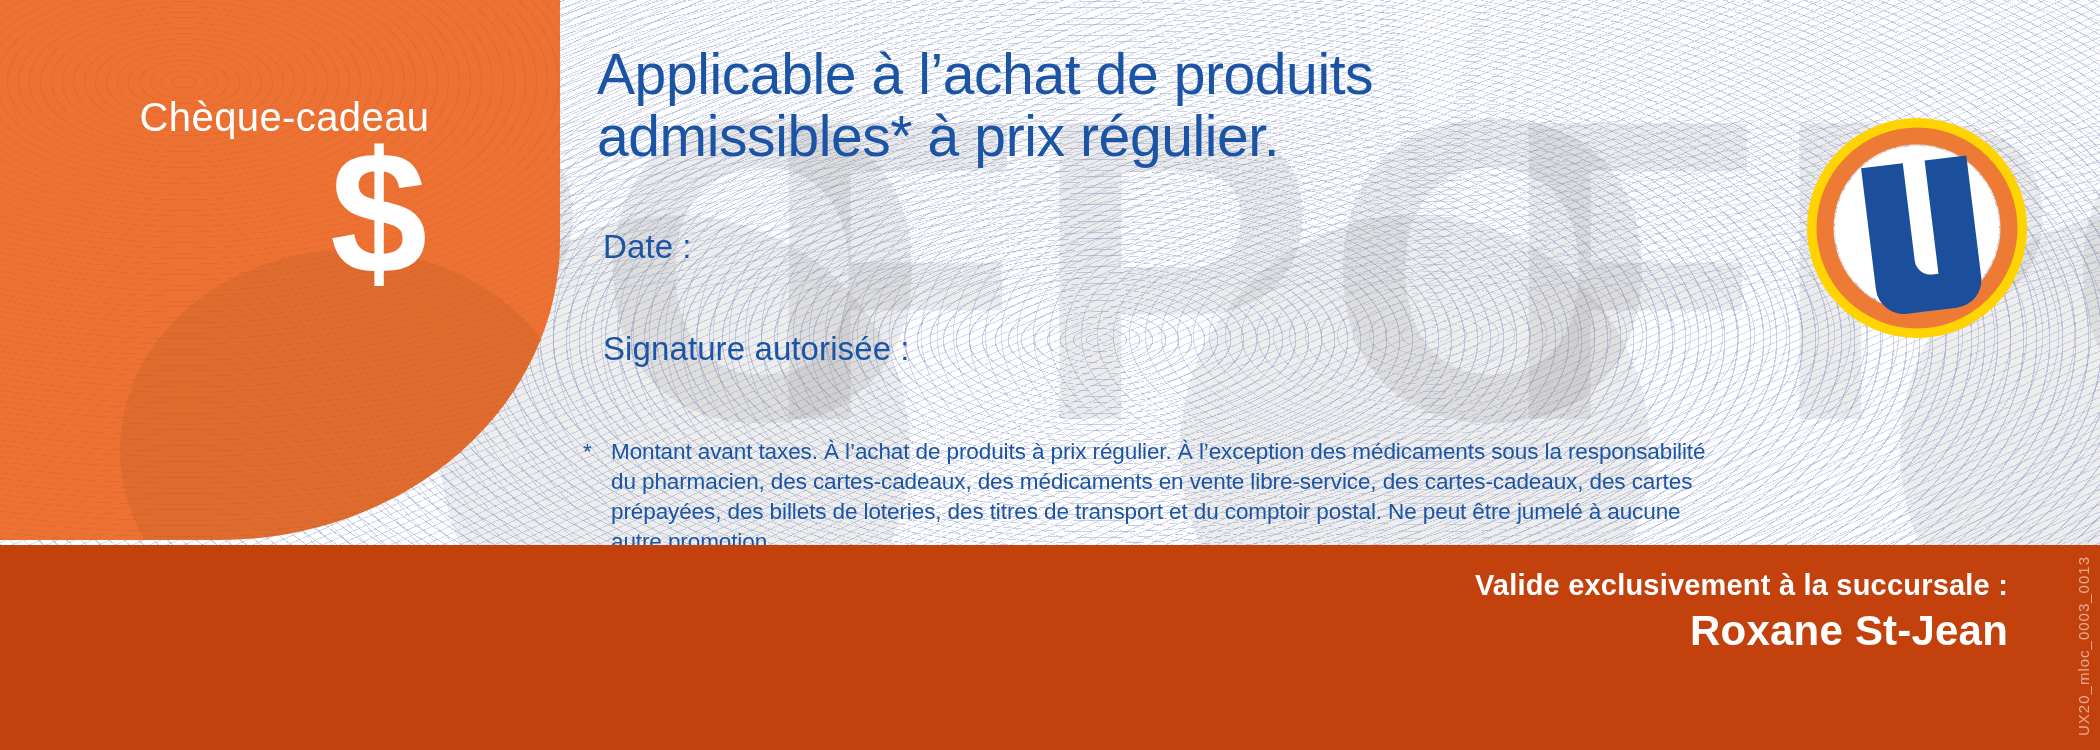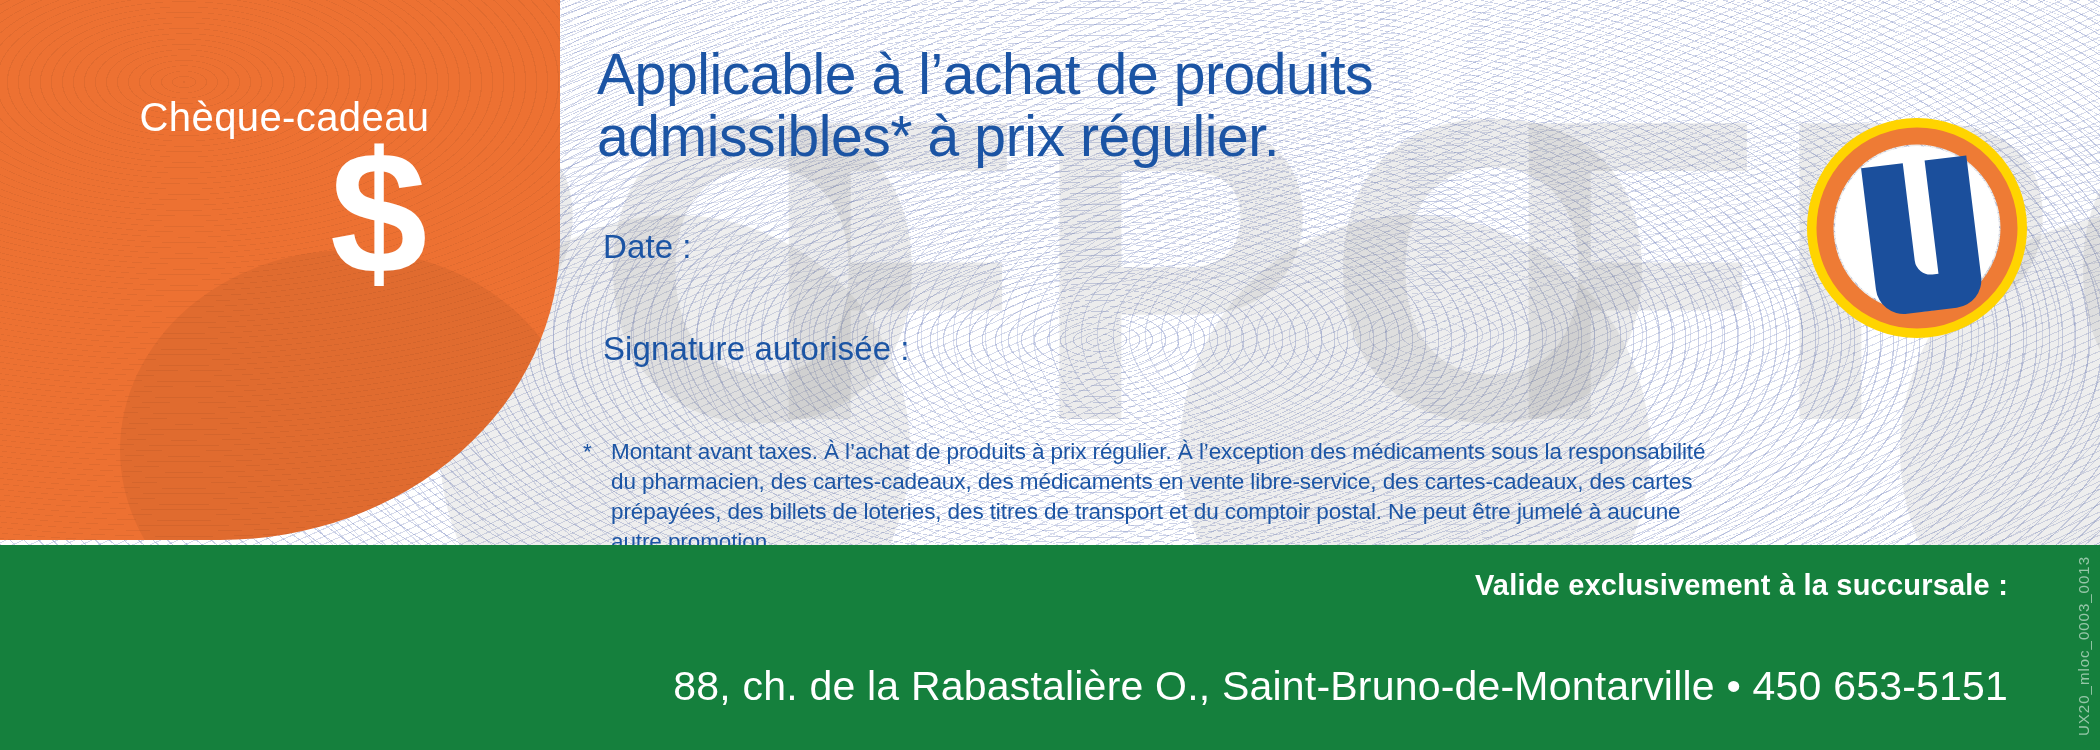--- a/index.html
+++ b/index.html
@@ -137,21 +137,21 @@
     position:absolute;left:0;top:0;
   }
   .disclaimer .body{
     display:block;margin-left:28px;
   }
 
   
   .footer{
     position:absolute;left:0;bottom:0;
     width:2100px;height:205px;
-    background:#15803d;
+    background:#c2410c;
     overflow:hidden;
   }
   .footer .f1{
     position:absolute;right:92px;top:24px;
     color:#ffffff;font-size:29px;font-weight:700;letter-spacing:0.2px;
   }
   .footer .f2{
     position:absolute;right:92px;top:62px;
     color:#ffffff;font-size:42px;font-weight:700;letter-spacing:0.2px;
   }
@@ -221,17 +221,17 @@
       <circle cx="110" cy="110" r="92" fill="none" stroke="#EE7B35" stroke-width="17"></circle>
       <circle cx="110" cy="110" r="82" fill="#FFFFFF"></circle>
       <g transform="rotate(-7 110 112)">
         <path d="M62 44 H104 V142 a16 16 0 0 0 16 16 h6 V44 h42 v122 a28 28 0 0 1 -28 28 H90 a28 28 0 0 1 -28 -28 Z" fill="#1B4F9C"></path>
       </g>
     </svg>
   </div>
 
   <div class="footer">
     <div class="f1">Valide exclusivement à la succursale :</div>
-    <div class="f3">88, ch. de la Rabastalière O.,  Saint-Bruno-de-Montarville • 450 653-5151</div>
+    <div class="f2">Roxane St-Jean</div>
     <div class="vcode">UX20_mloc_0003_0013</div>
   </div>
 
 </div>
 
 </body></html>

